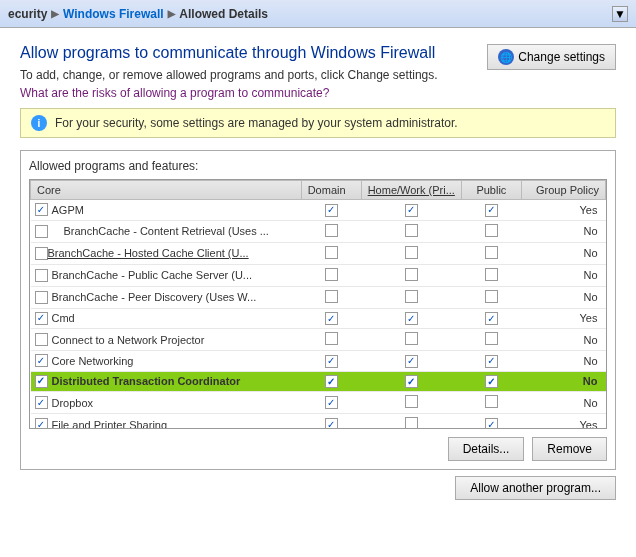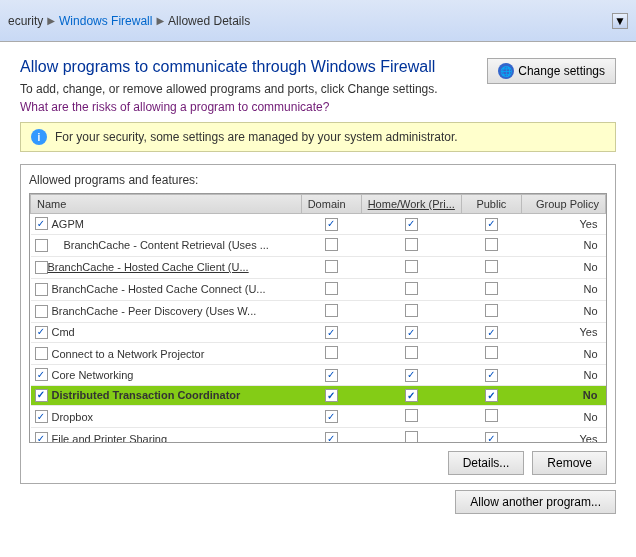--- a/index.html
+++ b/index.html
@@ -12,21 +12,22 @@
       overflow: hidden;
     }
 
     
     .breadcrumb-bar {
       background: linear-gradient(to bottom, #dce6f7, #c8d9f5);
       border-bottom: 1px solid #aaa;
       padding: 4px 8px;
       display: flex;
       align-items: center;
-      height: 42px;
+      height: 28px;
+      font-weight: bold;
     }
     .breadcrumb-text {
       font-size: 12px;
       color: #333;
       display: flex;
       align-items: center;
       gap: 4px;
     }
     .breadcrumb-text span.link {
       color: #0066cc;
@@ -292,21 +293,21 @@
 
     <div style="position:relative;">
 
       <div style="position:absolute; left:-28px; top:0; width:28px; height:100%; pointer-events:none; z-index:10;">
       </div>
 
       <div class="programs-table-wrapper">
         <table>
           <thead>
             <tr>
-              <th>Name</th>
+              <th>Core</th>
               <th style="text-align:left;">Domain</th>
               <th style="text-align:center;text-decoration:underline;">Home/Work (Pri...</th>
               <th style="text-align:center;">Public</th>
               <th style="text-align:right;">Group Policy</th>
             </tr>
           </thead>
           <tbody id="table-body">
           <tr>
                 <td style="white-space: nowrap; padding-left: 4px;">
                   <div style="display: flex; align-items: center; gap: 4px; position: relative;">
@@ -340,21 +341,21 @@
                 </td>
                 <td class="checkbox-cell"><span class="cb"></span></td>
                 <td class="checkbox-cell"><span class="cb"></span></td>
                 <td class="checkbox-cell"><span class="cb"></span></td>
                 <td class="group-policy-cell">No</td>
               </tr>
               <tr>
                 <td style="white-space: nowrap; padding-left: 4px;">
                   <div style="display: flex; align-items: center; gap: 4px; position: relative;">
                     <span class="cb"></span>
-                    <span>BranchCache - Hosted Cache Connect (U...</span>
+                    <span>BranchCache - Public Cache Server (U...</span>
                   </div>
                 </td>
                 <td class="checkbox-cell"><span class="cb"></span></td>
                 <td class="checkbox-cell"><span class="cb"></span></td>
                 <td class="checkbox-cell"><span class="cb"></span></td>
                 <td class="group-policy-cell">No</td>
               </tr>
               <tr>
                 <td style="white-space: nowrap; padding-left: 4px;">
                   <div style="display: flex; align-items: center; gap: 4px; position: relative;">

